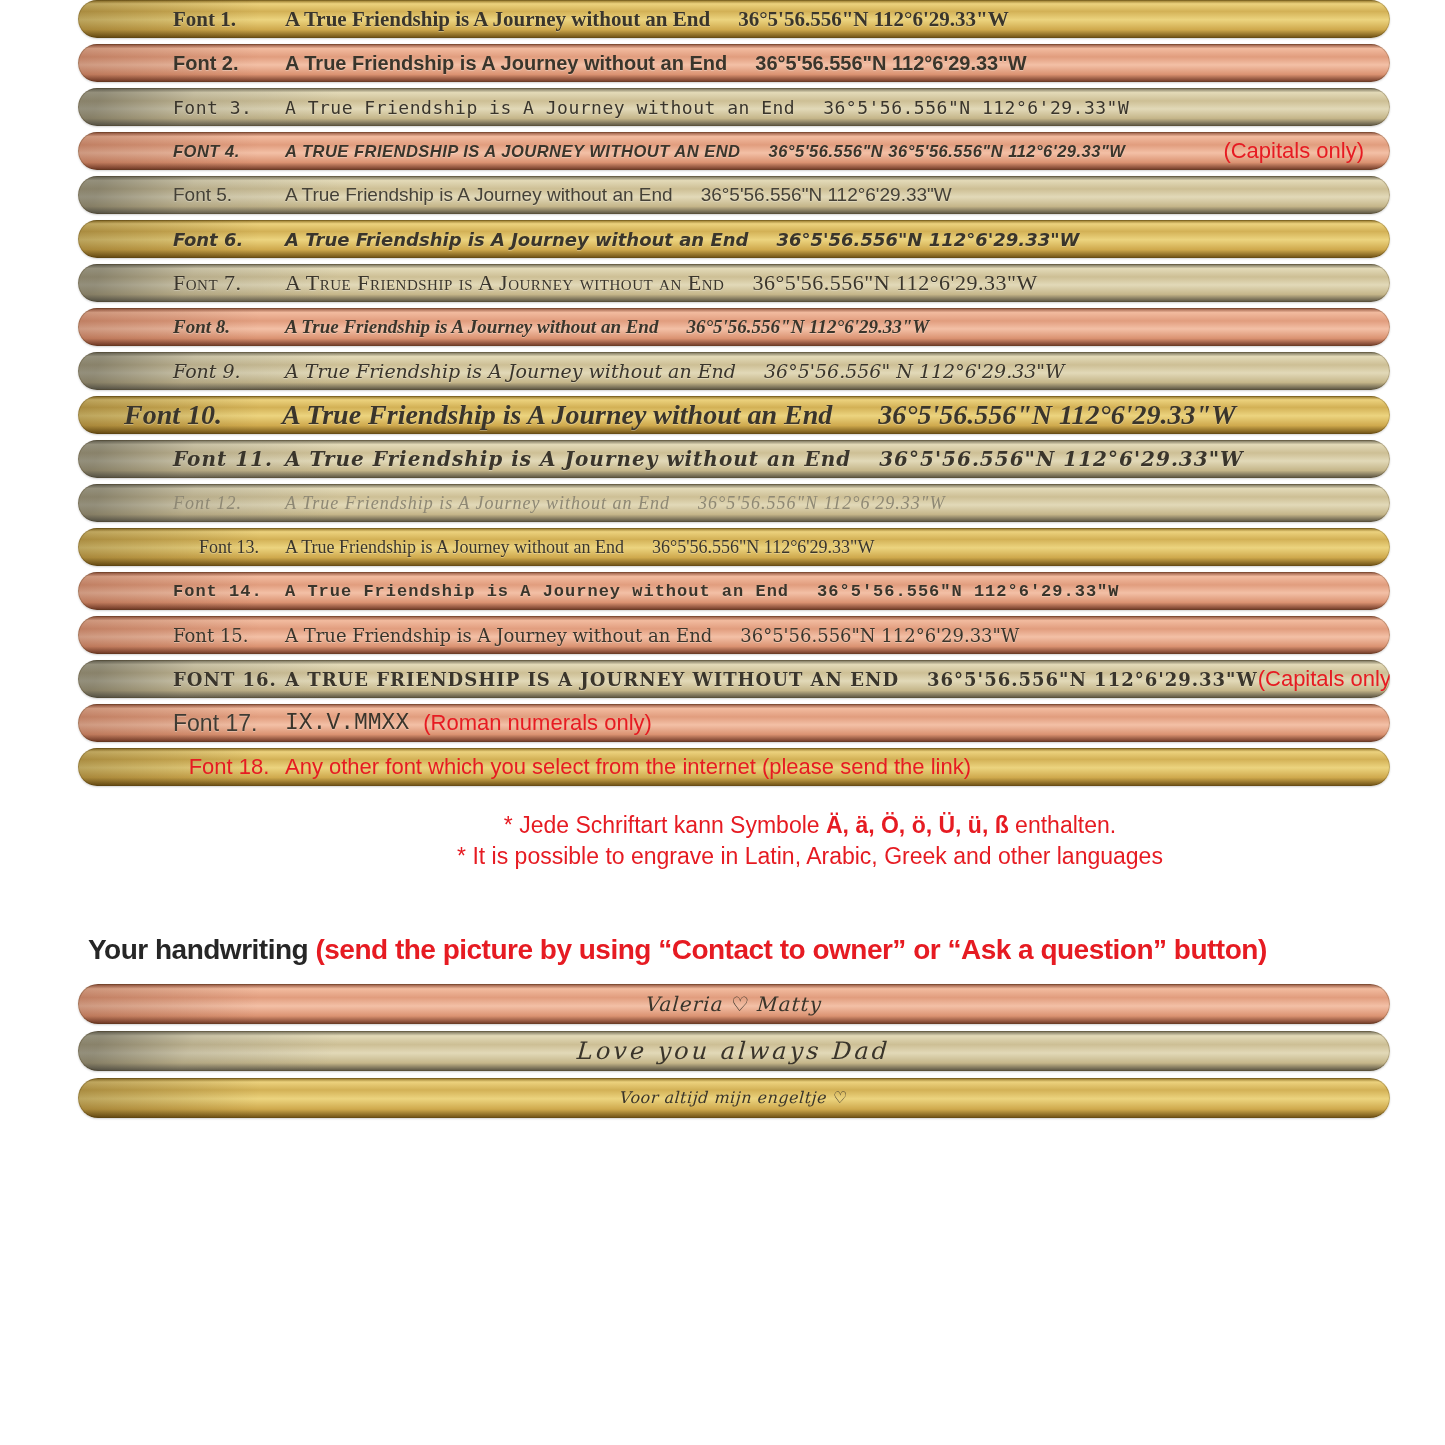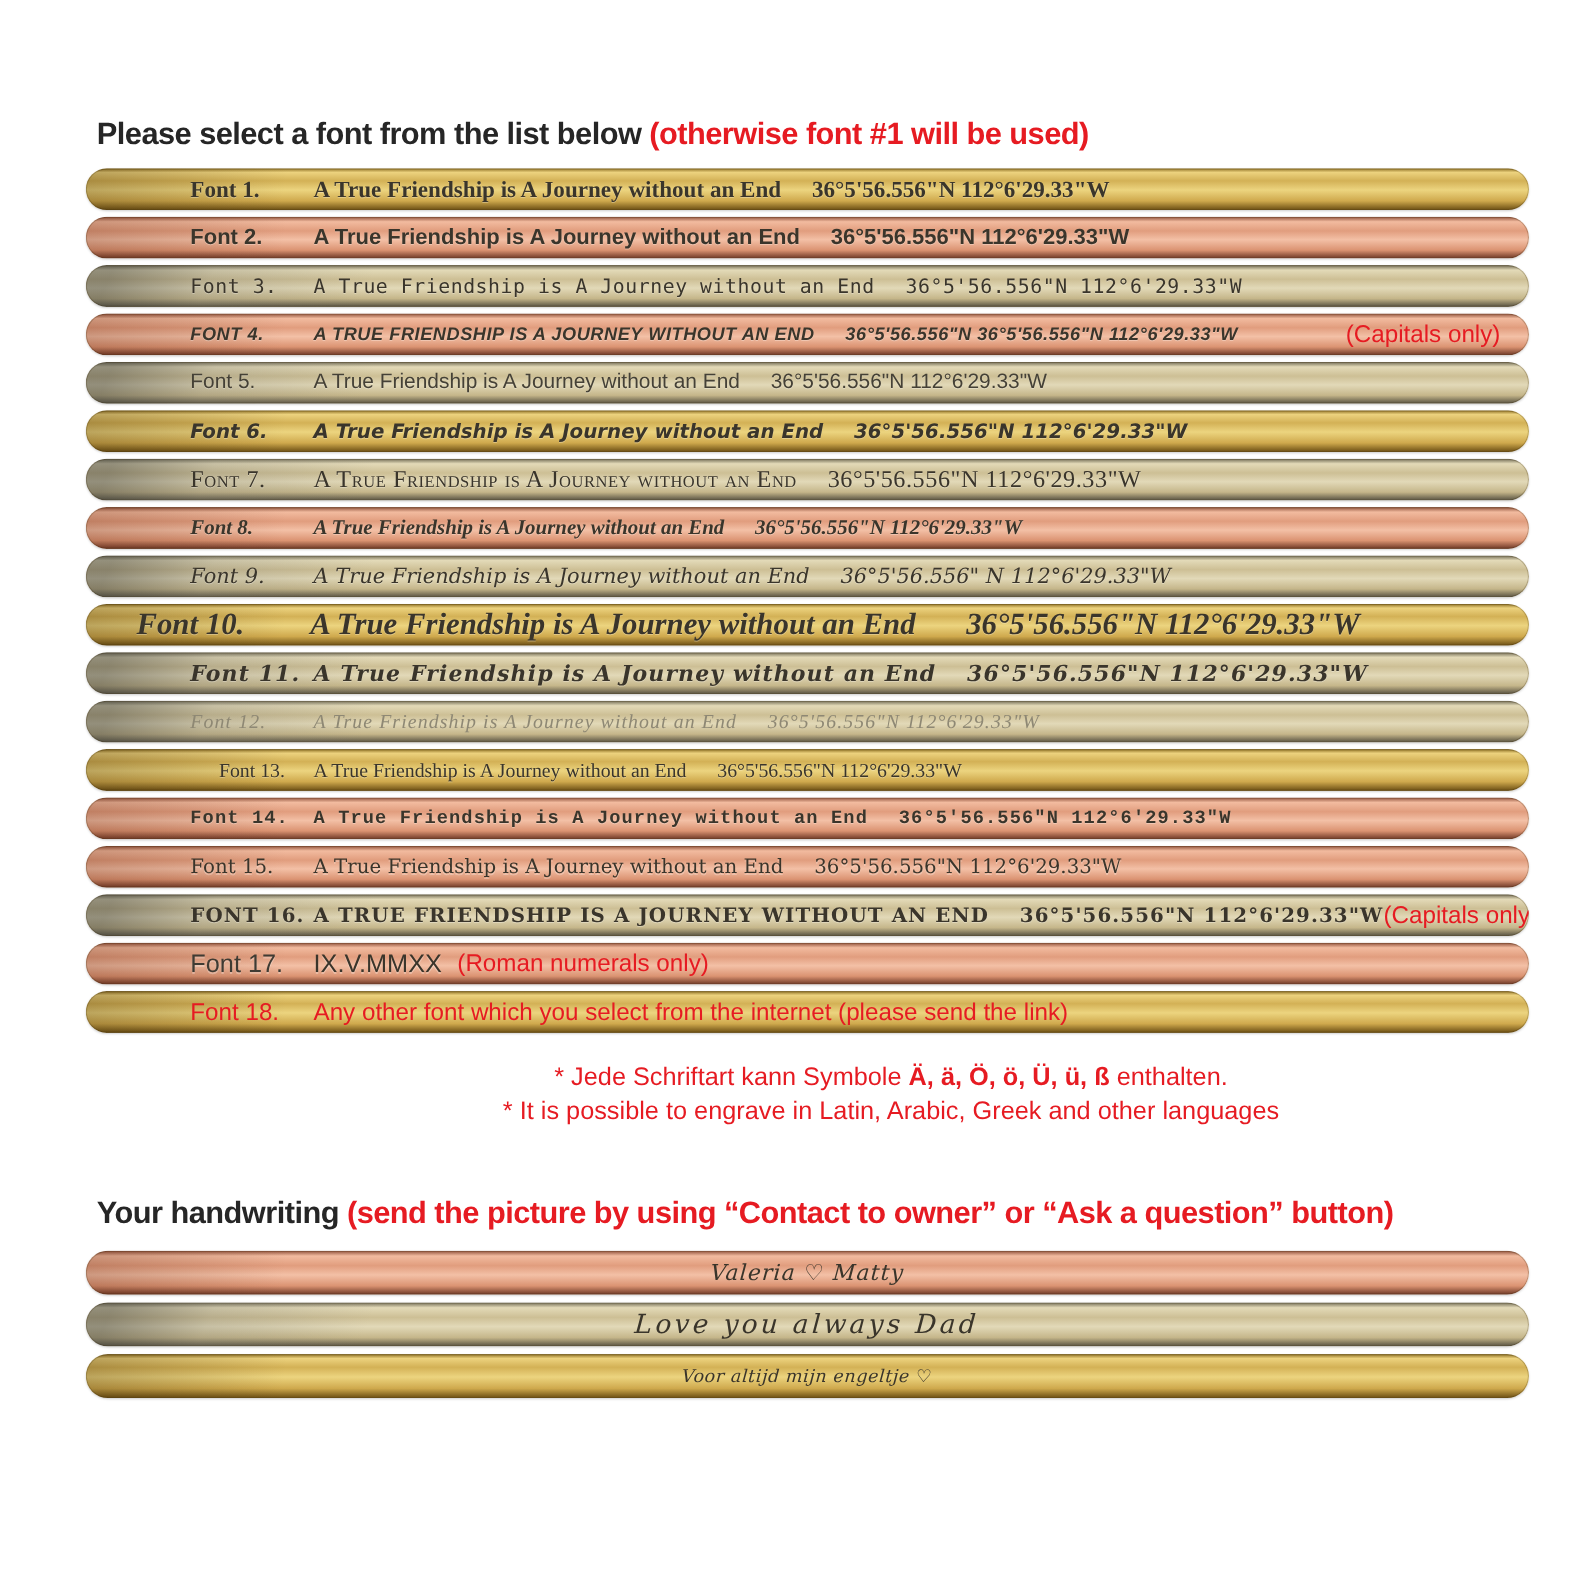--- a/index.html
+++ b/index.html
@@ -44,22 +44,22 @@
   .f8  .eng{font-family:"Liberation Serif",serif;font-style:italic;font-weight:700;font-size:19px;}
   .f9  .eng{font-family:"DejaVu Serif",serif;font-style:italic;font-size:19px;}
   .f10 .eng{font-family:"Liberation Serif",serif;font-style:italic;font-weight:700;font-size:28px;margin-left:46px;}
   .f11 .eng{font-family:"DejaVu Serif",serif;font-style:italic;font-weight:700;font-size:20px;letter-spacing:1px;}
   .f12 .eng{font-family:"Liberation Serif",serif;font-style:italic;font-size:18px;color:#8e8874;letter-spacing:1px;text-shadow:none;}
   .f13 .eng{font-family:"Liberation Serif",serif;font-weight:400;font-size:18px;text-align:center;}
   .f14 .eng{font-family:"Liberation Mono",monospace;font-weight:700;font-size:17px;letter-spacing:1px;}
   .f15 .eng{font-family:"DejaVu Serif",serif;font-size:18px;}
   .f16 .eng{font-family:"DejaVu Serif",serif;font-weight:700;font-size:18px;letter-spacing:1px;}
   .f17 .flabel{font-family:"Liberation Sans",sans-serif;font-size:23px;color:#3f3b33;}
-  .f17 .phrase{font-family:Liberation Sans, sans-serif;font-size:23px;}
-  .f18 .eng{font-family:"Liberation Sans",sans-serif;font-size:22px;}
+  .f17 .phrase{font-family:Liberation Mono, monospace;font-size:23px;}
+  .f18 .eng{font-family:"Liberation Sans",sans-serif;font-size:22px;text-align:center;}
   .f18 .flabel,.f18 .phrase{color:#e61b22;text-shadow:none;}
   .notes{
     margin:24px 0 0 175px;color:#e61b22;font-size:23px;line-height:1.34;
     font-family:"Liberation Sans",sans-serif;
     text-align:center;
   }
   .notes b{font-weight:700;}
   h2.hw-title{
     margin:62px 17px 18px 88px;font-size:28px;font-weight:700;letter-spacing:-.5px;
     color:#262626;font-family:"Liberation Sans",sans-serif;
@@ -73,21 +73,20 @@
   .hw-text{font-family:"DejaVu Serif",serif;font-style:italic;transform:skewX(-4deg);}
   .hw1 .hw-text{font-size:20px;letter-spacing:1px;}
   .hw2 .hw-text{font-size:24px;letter-spacing:3px;}
   .hw3 .hw-text{font-size:16px;letter-spacing:.5px;}
 </style>
 </head>
 <body>
 
 <div class="canvas">
 
-  <h1 class="page-title"><span>Please select a font from the list below </span><span class="red">(otherwise font #1 will be used)</span></h1>
 
   <div id="font-bars">
       <div class="bar metal-gold f1">
         <span class="flabel eng">Font 1.</span>
         <span class="phrase eng">A True Friendship is A Journey without an End</span>
         <span class="coords eng">36°5'56.556"N 112°6'29.33"W</span>
       </div>
       <div class="bar metal-copper f2">
         <span class="flabel eng">Font 2.</span>
         <span class="phrase eng">A True Friendship is A Journey without an End</span>

